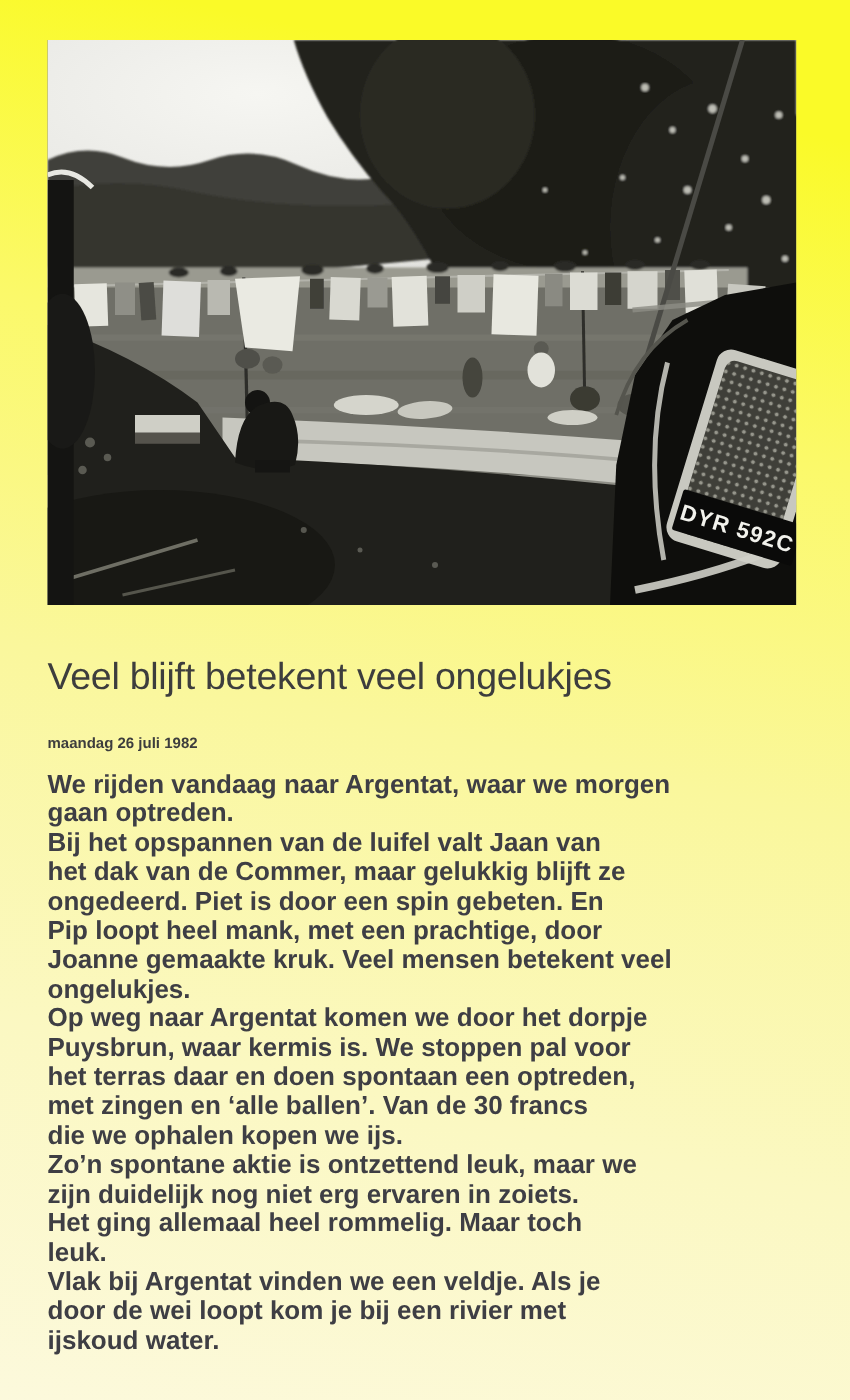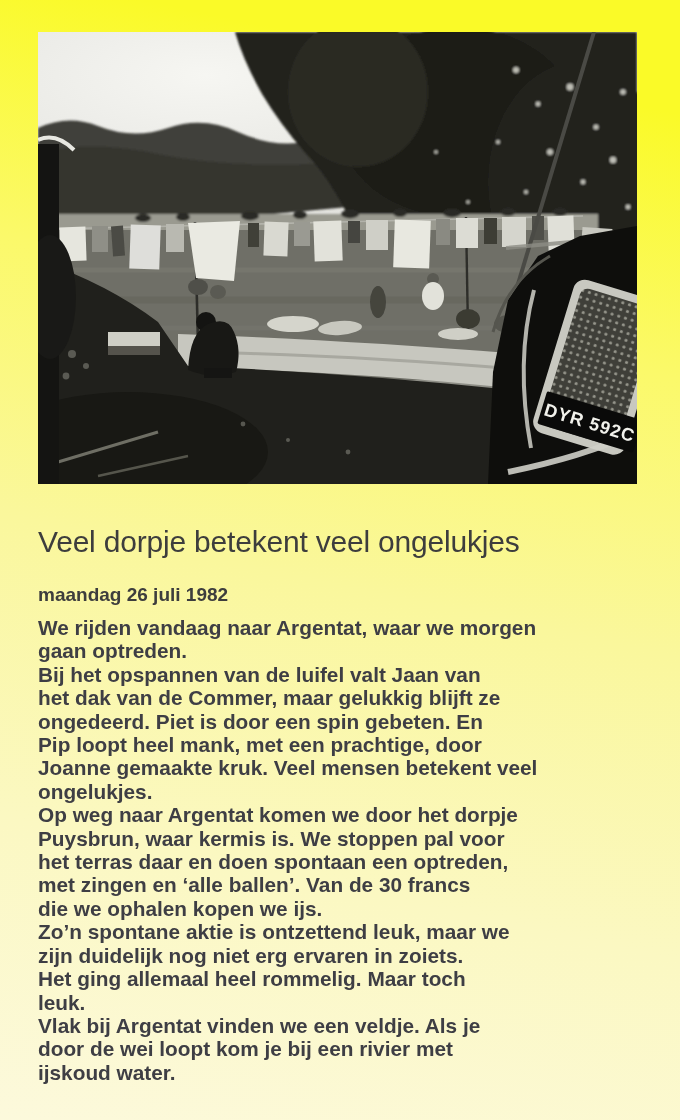--- a/index.html
+++ b/index.html
@@ -35,21 +35,21 @@
   h1.title {
     margin: 40px 0 0 0;
     font-size: 30px;
     line-height: 36px;
     font-weight: 400;
     letter-spacing: -0.2px;
     color: #3d3d3d;
   }
   h2.date {
     margin: 23px 0 0 0;
-    font-size: 19px;
+    font-size: 12px;
     line-height: 23px;
     font-weight: 700;
     color: #3d3d3d;
   }
   p.body {
     margin: 10px 0 0 0;
     font-family: Liberation Sans, sans-serif;
     font-weight: 700;
     font-size: 20.8px;
     line-height: 23.4px;
@@ -223,21 +223,21 @@
         <path d="M470,440 Q545,425 599,400" stroke="#cfcfc8" stroke-width="6" fill="none" opacity="0.9"></path>
         <g transform="translate(552,390) rotate(17)">
           <rect x="-50" y="-17" width="100" height="34" rx="2" fill="#0a0a09" stroke="#ededе6" stroke-width="2.5"></rect>
           <text x="0" y="7" text-anchor="middle" font-family="Liberation Sans, sans-serif" font-weight="700" font-size="18" letter-spacing="1" fill="#f2f2ec">DYR 592C</text>
         </g>
       </g>
     </svg>
   </figure>
 
   <main class="content">
-    <h1 class="title">Veel dorpje betekent veel ongelukjes</h1>
+    <h1 class="title">Veel blijft betekent veel ongelukjes</h1>
     <h2 class="date">maandag 26 juli 1982</h2>
     <p class="body">We rijden vandaag naar Argentat, waar we morgen
 gaan optreden.
 Bij het opspannen van de luifel valt Jaan van
 het dak van de Commer, maar gelukkig blijft ze
 ongedeerd. Piet is door een spin gebeten. En
 Pip loopt heel mank, met een prachtige, door
 Joanne gemaakte kruk. Veel mensen betekent veel
 ongelukjes.
 Op weg naar Argentat komen we door het dorpje

